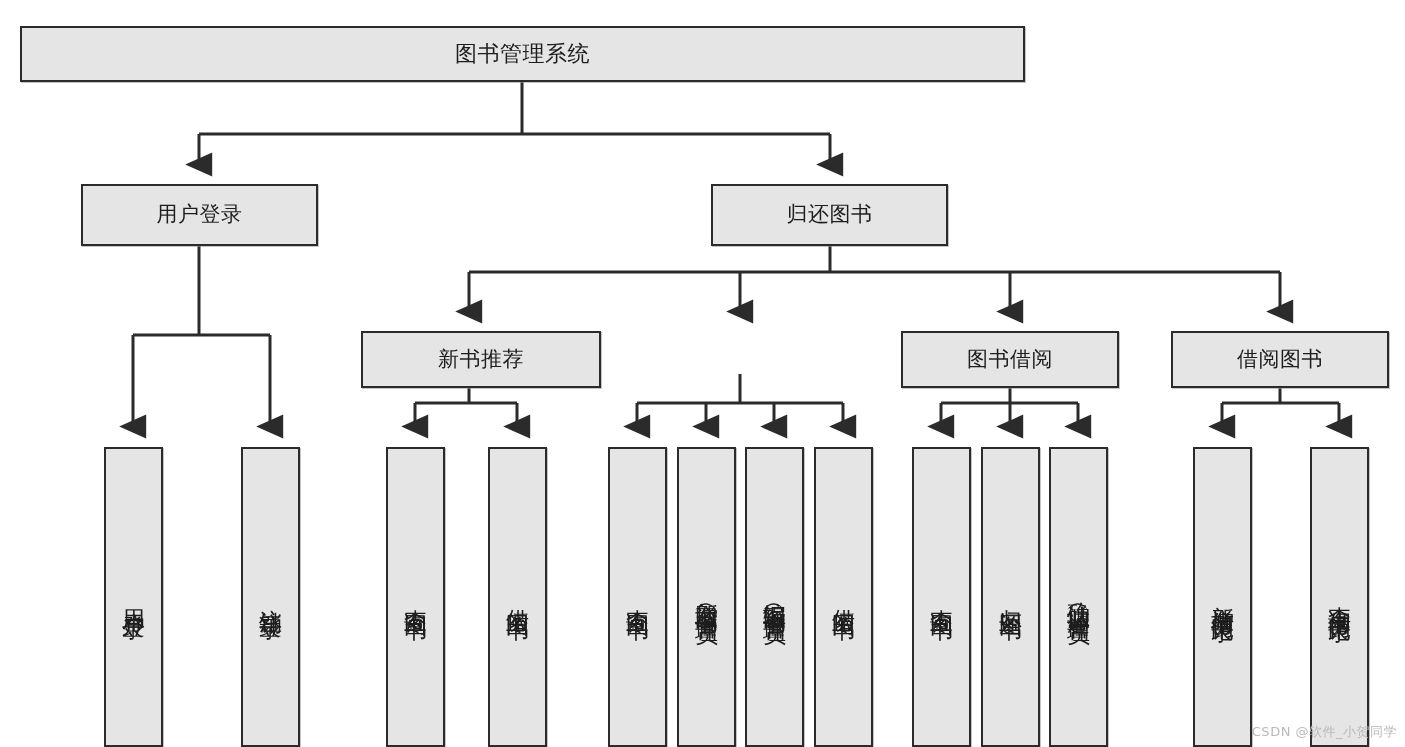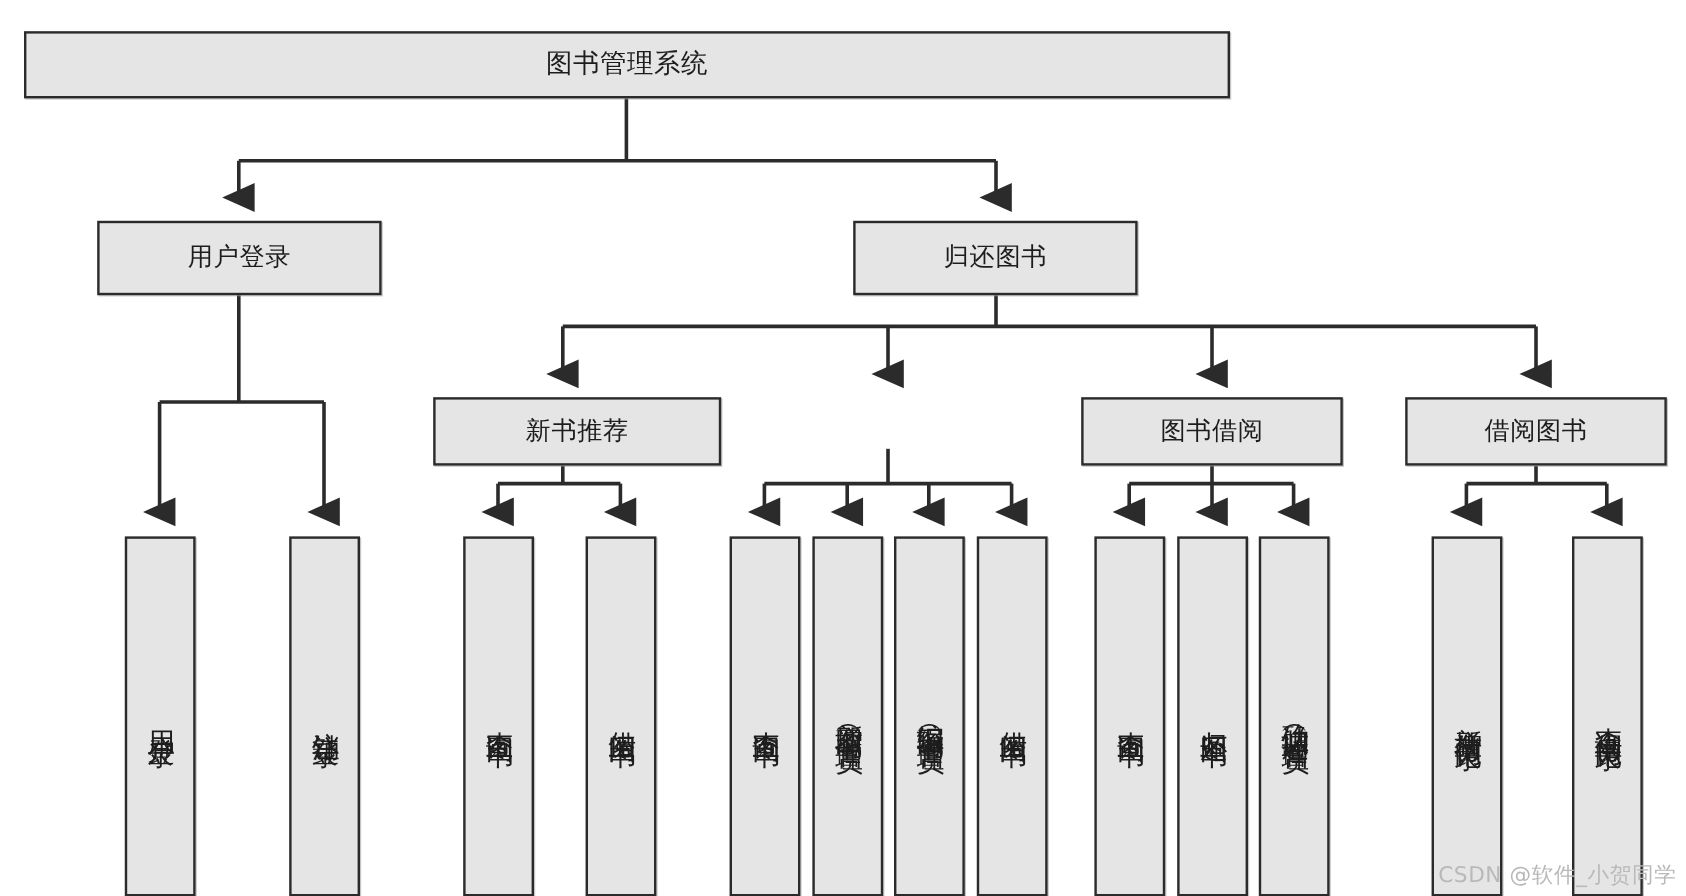--- a/index.html
+++ b/index.html
@@ -60,21 +60,21 @@
     text-orientation: upright;
     font-size: 23px;
     letter-spacing: 3px;
     line-height: 1;
     white-space: nowrap;
   }
   .watermark {
     position: absolute;
     right: 8px;
     bottom: 6px;
-    font-size: 18px;
+    font-size: 13px;
     color: #b9b9b9;
     letter-spacing: 0.5px;
     z-index: 3;
     white-space: nowrap;
   }
 </style>
 </head>
 <body>
 
 <div id="diagram-root">

